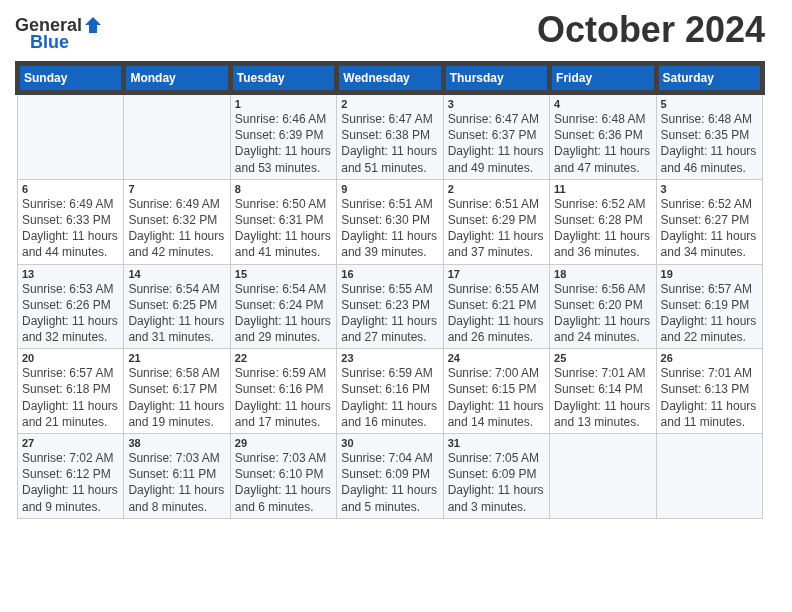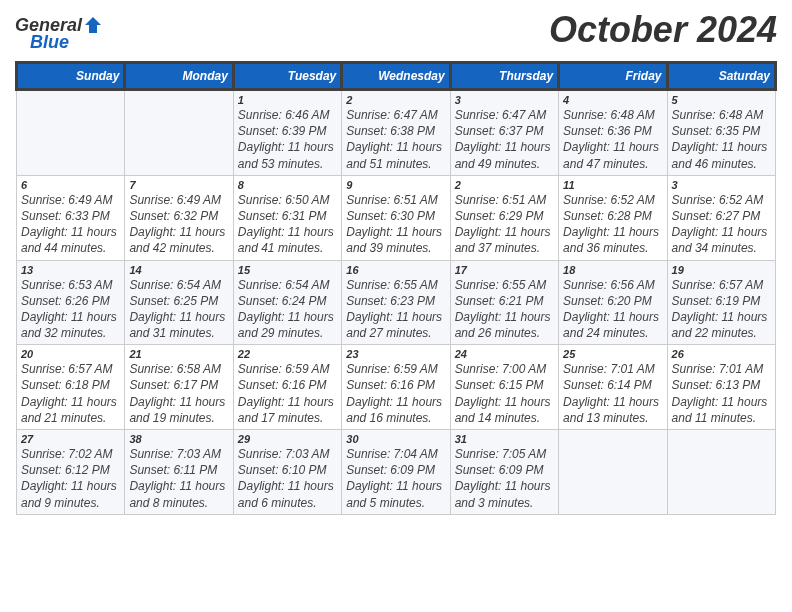--- a/index.html
+++ b/index.html
@@ -5,22 +5,21 @@
     * { box-sizing: border-box; margin: 0; padding: 0; }
     body {
       font-family: Arial, sans-serif;
       background: #fff;
       width: 792px;
       height: 612px;
       overflow: hidden;
     }
     .container {
       width: 792px;
-      padding: 10px 15px 10px 15px;
-      font-style: italic;
+      padding: 10px 27px 10px 15px;
     }
     .header-area {
       display: flex;
       justify-content: space-between;
       align-items: flex-start;
       margin-bottom: 8px;
     }
     .logo {
       display: flex;
       align-items: center;
@@ -47,22 +46,22 @@
       table-layout: fixed;
     }
     thead tr {
       background-color: #1565c0;
     }
     thead th {
       color: #fff;
       font-size: 12px;
       font-weight: bold;
       padding: 5px 4px;
-      text-align: right;
-      border: 3px solid #404040;
+      text-align: left;
+      border: 5px solid #404040;
     }
     tbody tr {
       vertical-align: top;
     }
     tbody td {
       border: 1px solid #ccc;
       padding: 3px 4px;
       font-size: 9.5px;
       color: #333;
       height: 80px;

